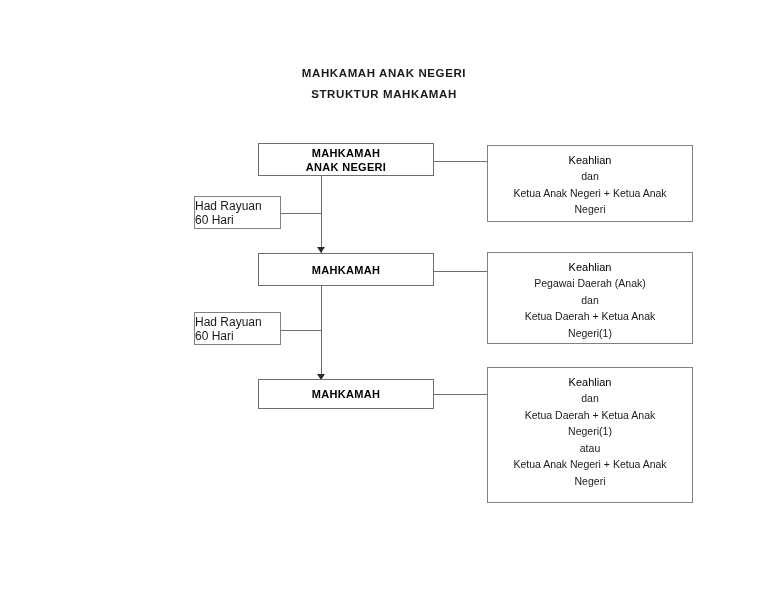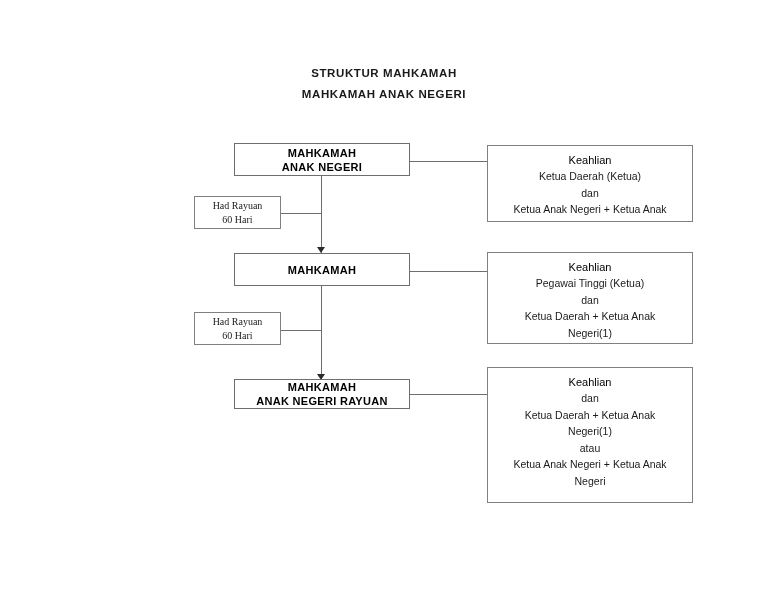--- a/index.html
+++ b/index.html
@@ -52,35 +52,34 @@
   .main-box {
     display: flex;
     align-items: center;
     justify-content: center;
     text-align: center;
     font-size: 11px;
     font-weight: bold;
     letter-spacing: 0.3px;
     line-height: 14px;
     color: #000000;
+    margin-left: 24px;
   }
   .main-box .inner {
     width: 100%;
   }
 
   
   .note-box {
     display: flex;
     align-items: center;
     justify-content: center;
-    text-align: center;
-    font-size: 10px;
+    font-size: 12px;
     line-height: 14px;
     color: #1a1a1a;
-    font-family: Liberation Serif, serif;
   }
   .note-box .inner {
     width: 100%;
   }
 
   
   .detail-box {
     padding: 6px 8px 0 8px;
     text-align: center;
     font-size: 10.5px;
@@ -113,22 +112,22 @@
     border-right: 4px solid transparent;
     border-top: 6px solid #2b2b2b;
   }
 </style>
 </head>
 <body>
 
 <div id="page">
 
   <div class="title-block">
+    <div class="title-line">MAHKAMAH ANAK NEGERI</div>
     <div class="title-line">STRUKTUR MAHKAMAH</div>
-    <div class="title-line">MAHKAMAH ANAK NEGERI</div>
   </div>
 
   <div class="conn conn-v" style="left:321px; top:175px; height:78px;"></div>
   <div class="arrow-down" style="left:317px; top:247px;"></div>
 
   <div class="conn conn-h" style="left:280px; top:213px; width:42px;"></div>
 
   <div class="conn conn-v" style="left:321px; top:285px; height:96px;"></div>
   <div class="arrow-down" style="left:317px; top:374px;"></div>
 
@@ -147,49 +146,47 @@
 
   <div class="box box-dark main-box" style="left:234px; top:253px; width:176px; height:33px;">
     <div class="inner">
       <div>MAHKAMAH</div>
     </div>
   </div>
 
   <div class="box box-dark main-box" style="left:234px; top:379px; width:176px; height:30px;">
     <div class="inner">
       <div>MAHKAMAH</div>
-      <div>ANAK NEGERI RAYUAN</div>
     </div>
   </div>
 
   <div class="box note-box" style="left:194px; top:196px; width:87px; height:33px;">
     <div class="inner">
       <div>Had Rayuan</div>
       <div>60 Hari</div>
     </div>
   </div>
 
   <div class="box note-box" style="left:194px; top:312px; width:87px; height:33px;">
     <div class="inner">
       <div>Had Rayuan</div>
       <div>60 Hari</div>
     </div>
   </div>
 
   <div class="box detail-box" style="left:487px; top:145px; width:206px; height:77px;">
     <div class="detail-title">Keahlian</div>
-    <div class="detail-line">Ketua Daerah (Ketua)</div>
     <div class="detail-line">dan</div>
     <div class="detail-line">Ketua Anak Negeri + Ketua Anak</div>
     <div class="detail-line">Negeri</div>
   </div>
 
   <div class="box detail-box" style="left:487px; top:252px; width:206px; height:92px;">
     <div class="detail-title">Keahlian</div>
-    <div class="detail-line">Pegawai Tinggi (Ketua)</div>
+    <div class="detail-line">Pegawai Daerah (Anak)</div>
     <div class="detail-line">dan</div>
     <div class="detail-line">Ketua Daerah + Ketua Anak</div>
     <div class="detail-line">Negeri(1)</div>
     <div class="detail-line">atau</div>
 
   </div>
 
   <div class="box detail-box" style="left:487px; top:367px; width:206px; height:136px;">
     <div class="detail-title">Keahlian</div>
     <div class="detail-line">dan</div>

